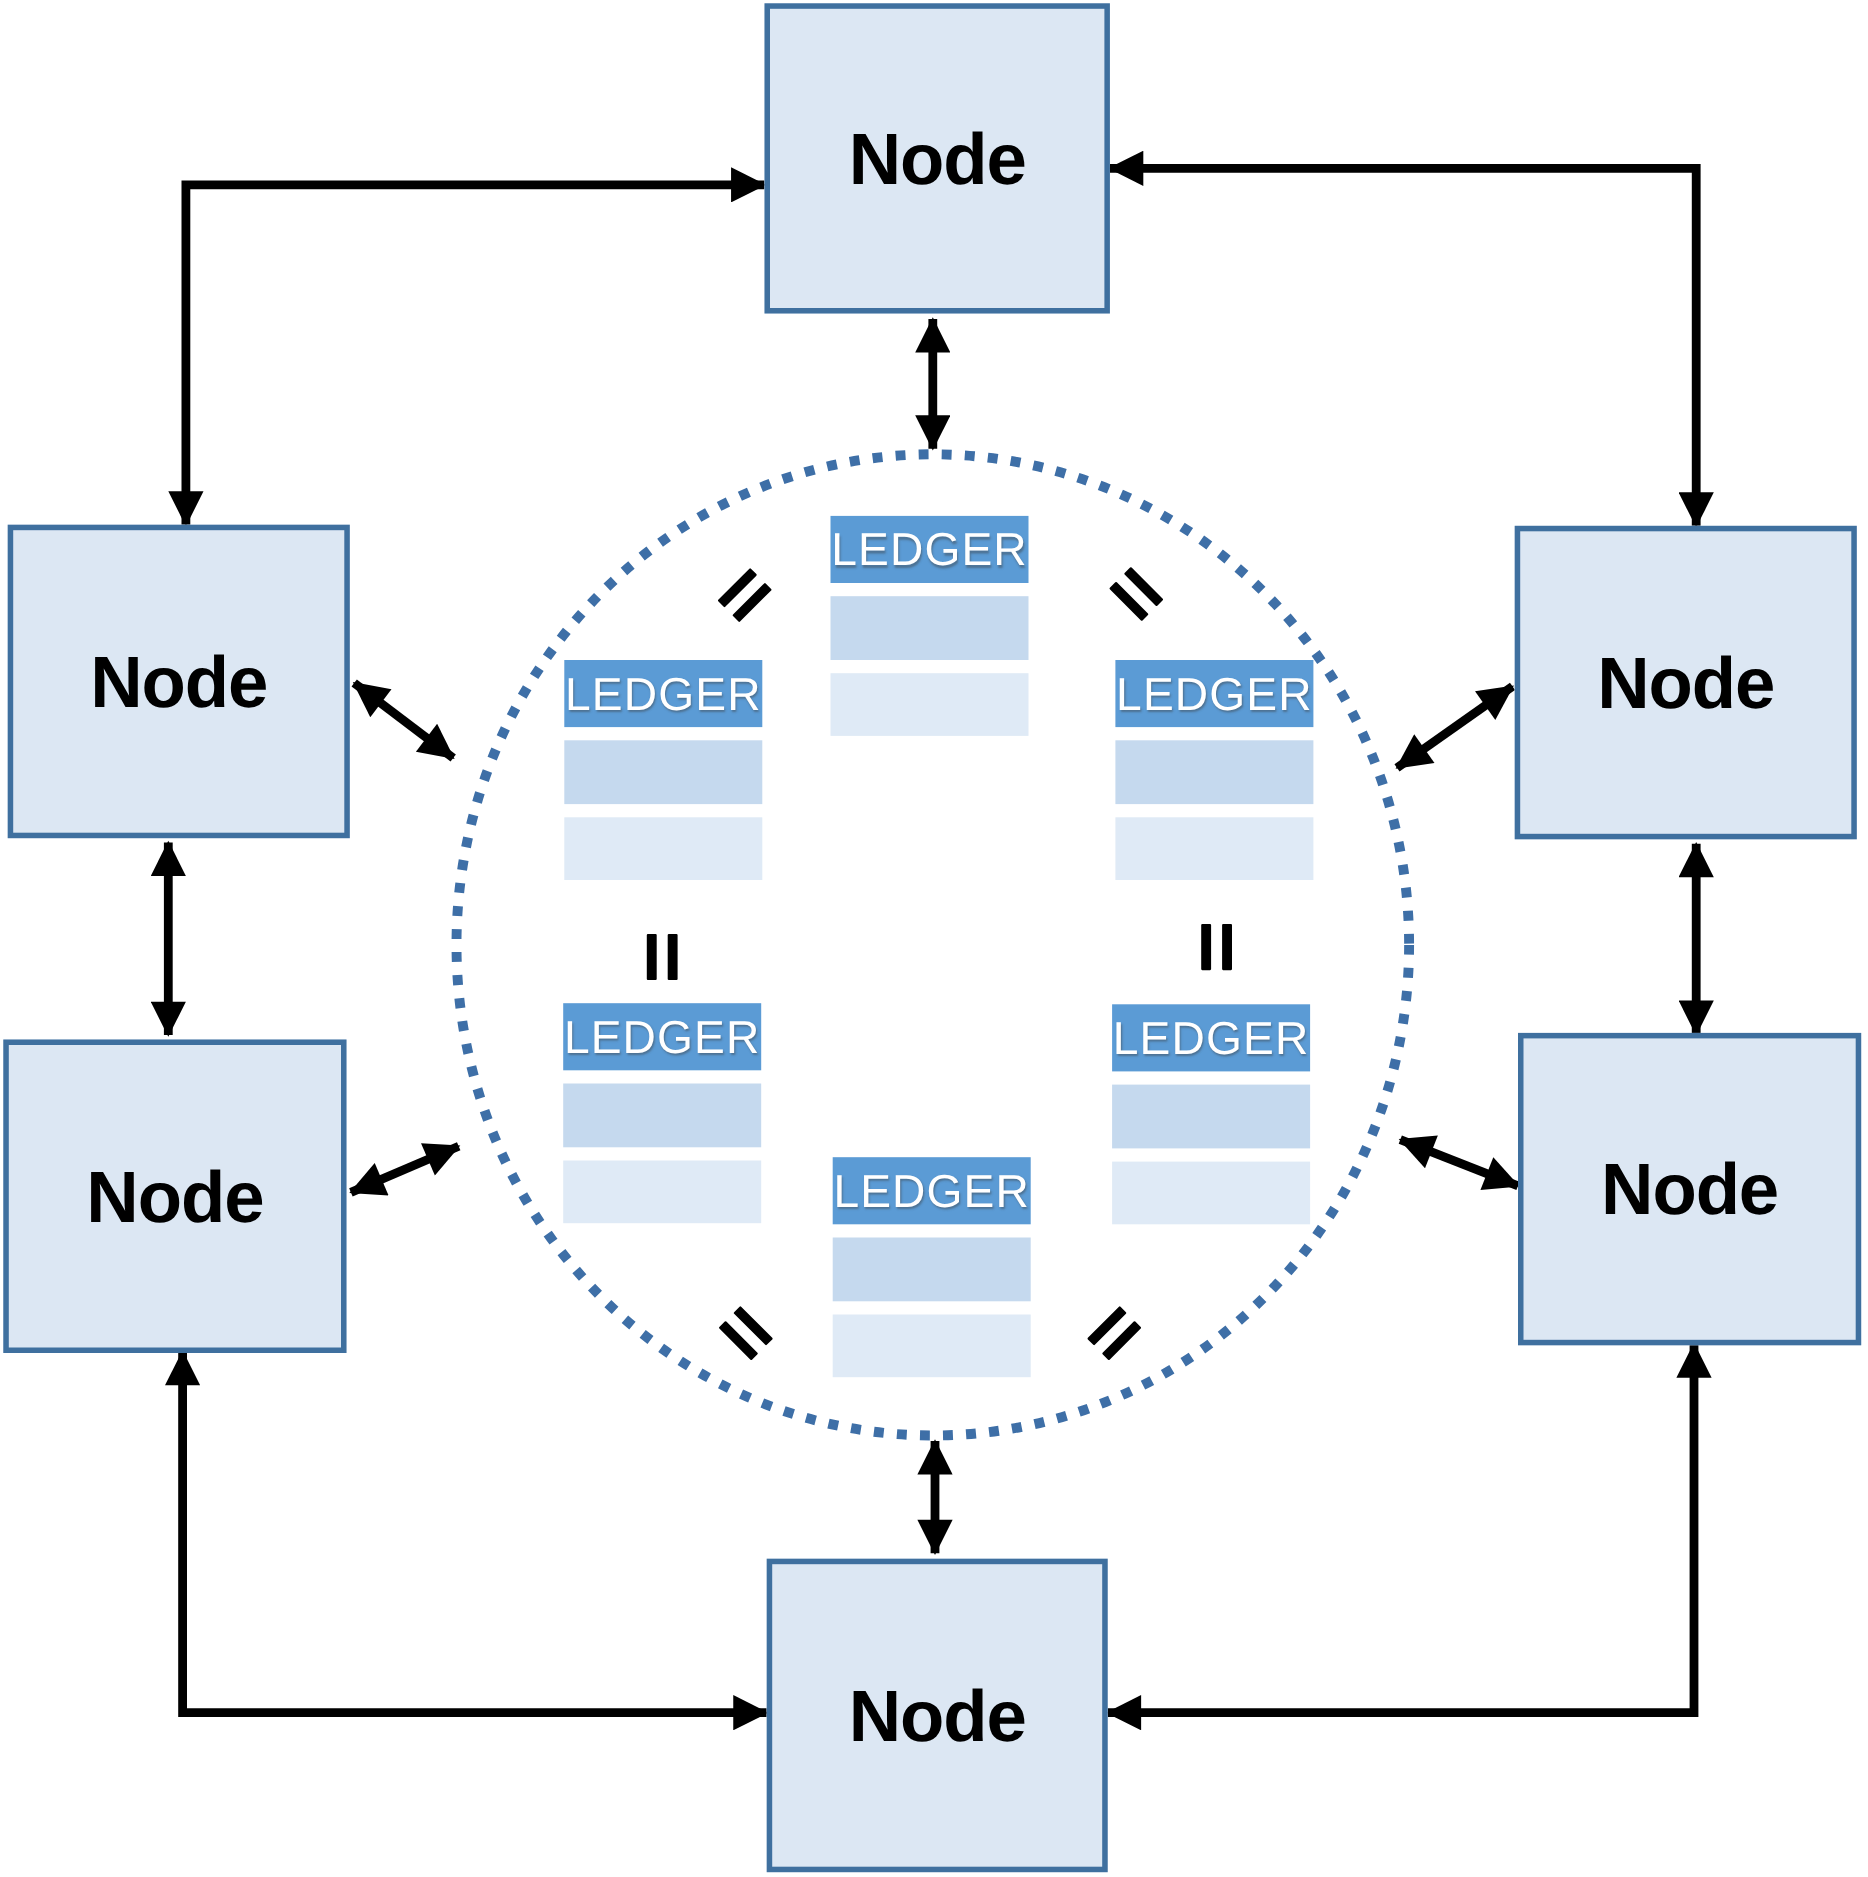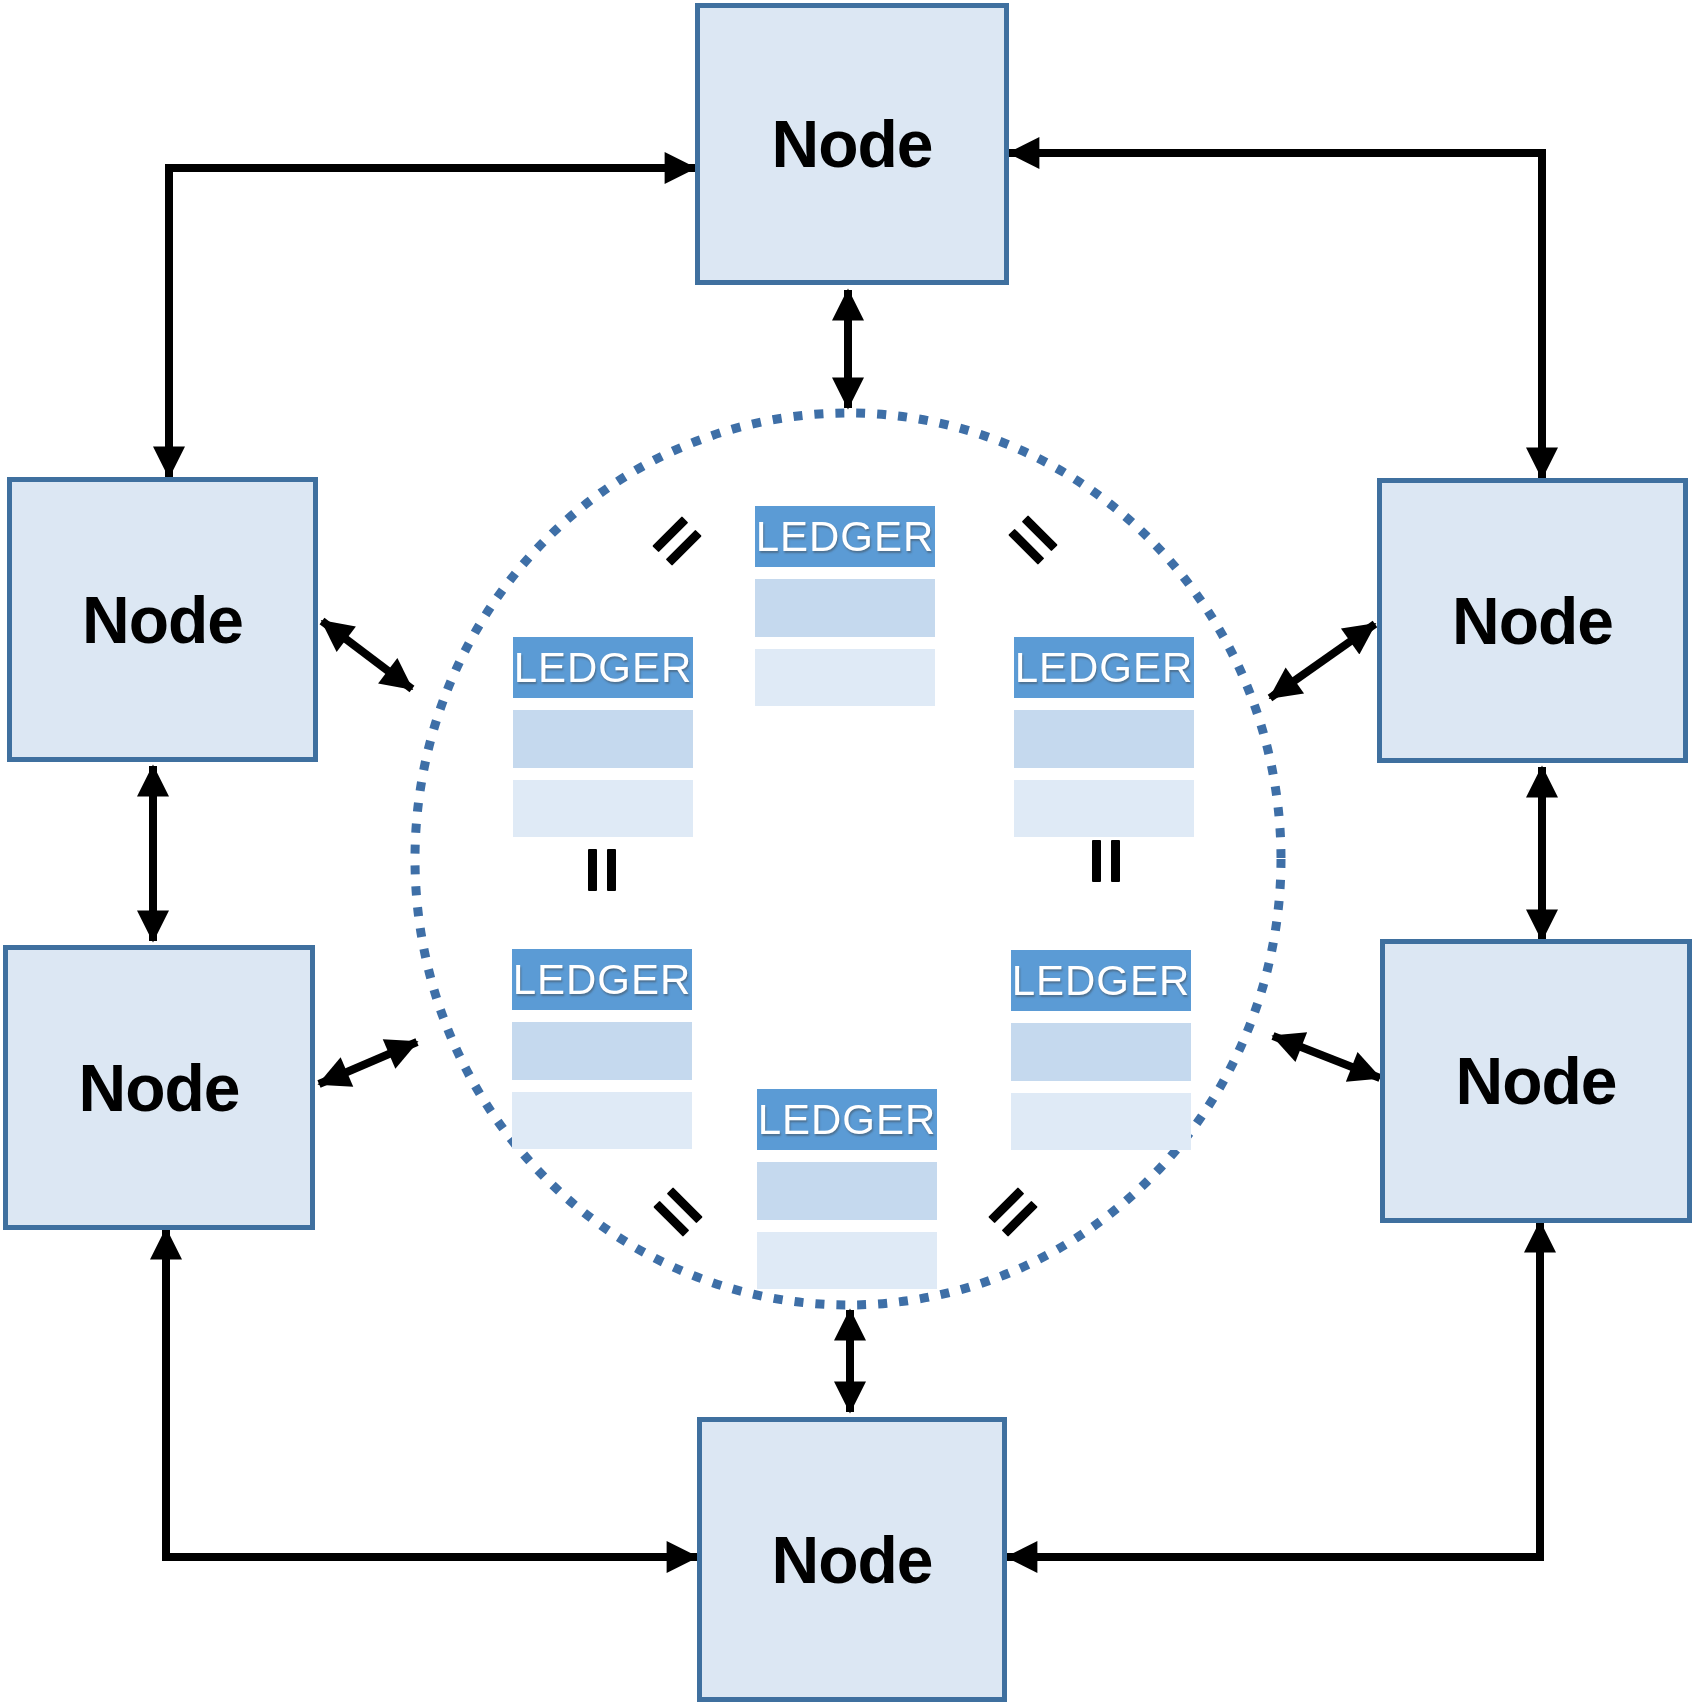--- a/index.html
+++ b/index.html
@@ -27,21 +27,20 @@
 
   .ledger{position:absolute;width:180px;}
   .ledger .hdr{
     height:61px;
     background:#5b9bd5;
     color:#ffffff;
     display:flex;align-items:center;justify-content:center;
     font-size:42px;
     letter-spacing:1px;
     text-shadow:1px 2px 2px rgba(60,60,60,0.45);
-    margin-top:37px;
   }
   .ledger .row1{height:58px;margin-top:12px;background:#c5d9ee;}
   .ledger .row2{height:57px;margin-top:12px;background:#dfeaf6;}
 
   .consensus{
     position:absolute;
     left:660px;top:812px;width:400px;height:100px;
     display:flex;align-items:center;justify-content:center;
     font-size:82px;font-weight:700;letter-spacing:-3px;color:#000000;
     white-space:nowrap;

